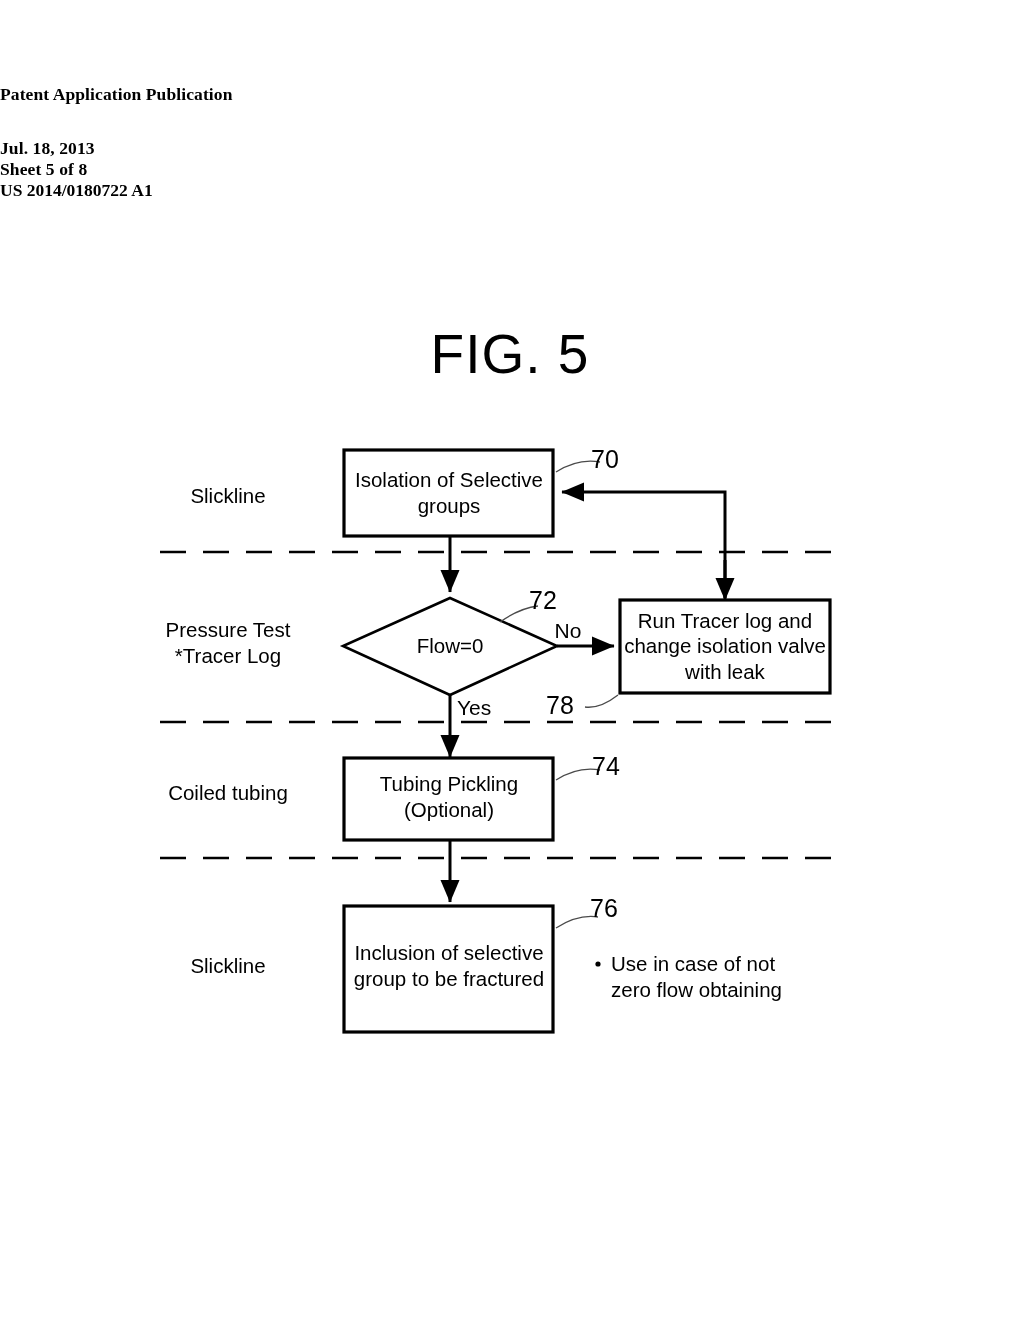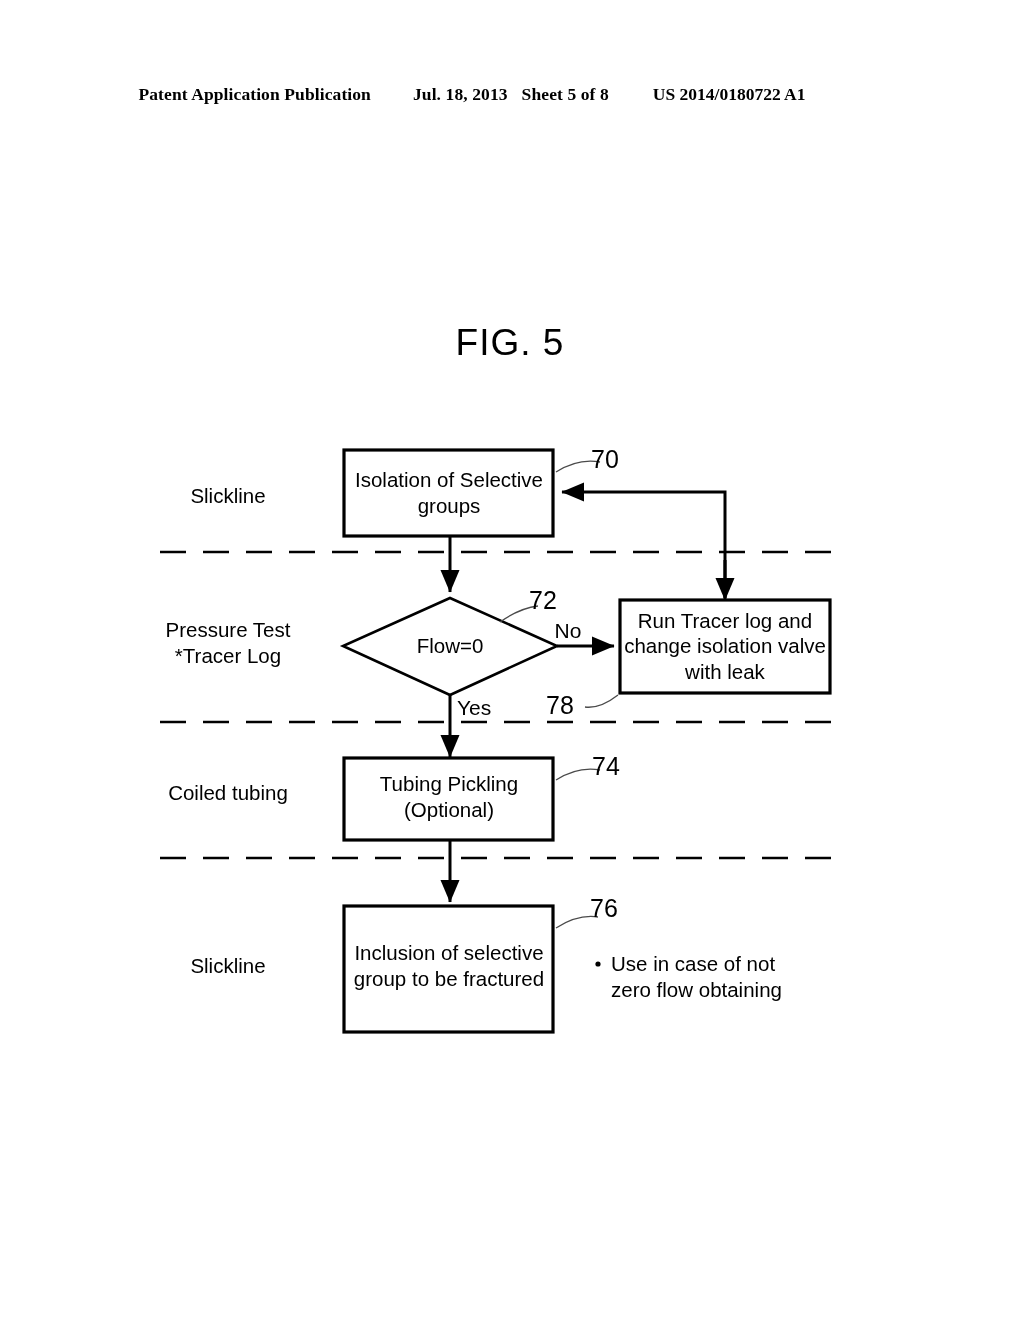--- a/index.html
+++ b/index.html
@@ -23,35 +23,36 @@
     top: 84px;
     width: 944px;
     display: flex;
     justify-content: center;
     align-items: baseline;
     font-family: "Liberation Serif", serif;
     font-weight: bold;
     font-size: 17.5px;
     letter-spacing: 0.1px;
     white-space: nowrap;
+    flex-direction: column;
   }
   .patent-header .hdr-pub { margin-right: 42px; }
-  .patent-header .hdr-date { margin-right: 14px; }
+  .patent-header .hdr-date { margin-right: 14px; margin-top: 33px; }
   .patent-header .hdr-sheet { margin-right: 44px; }
   .patent-header .hdr-num { letter-spacing: 0px; }
 
   
   .fig-title {
     position: absolute;
     left: 0;
     top: 322px;
     width: 1020px;
     text-align: center;
     font-family: "Liberation Sans", sans-serif;
-    font-size: 37px;
+    font-size: 55px;
     font-weight: 400;
     letter-spacing: 1px;
   }
 
   
   #flow-svg {
     position: absolute;
     left: 0;
     top: 0;
     width: 1024px;

